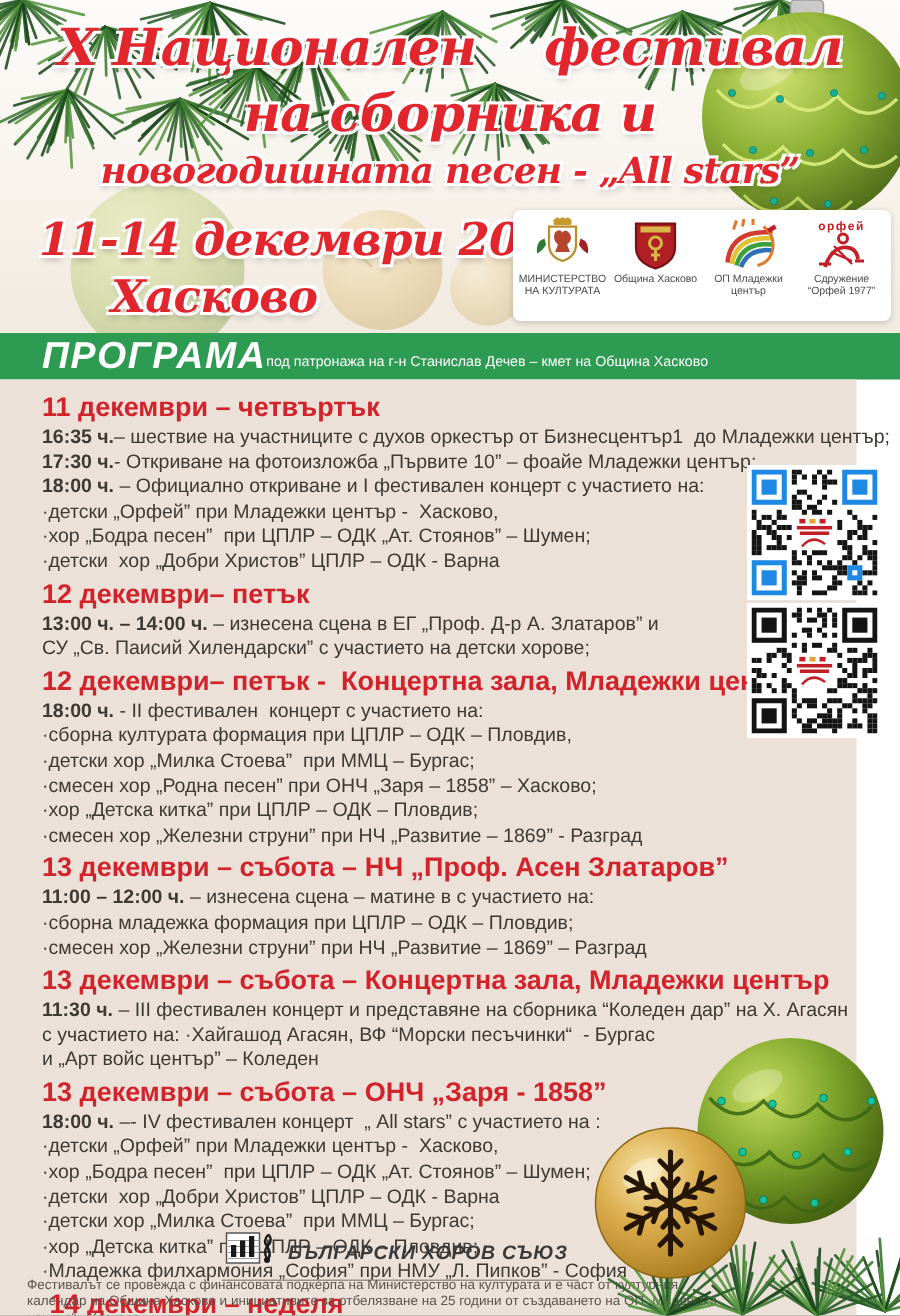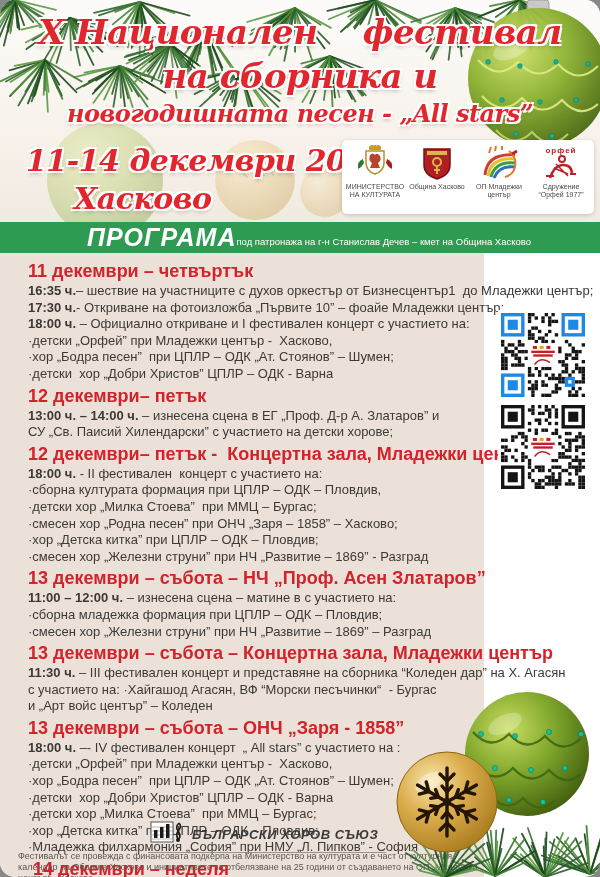--- a/index.html
+++ b/index.html
@@ -1,17 +1,17 @@
 <!DOCTYPE html>
 <html><head>
 <meta charset="utf-8">
 <style>
   html,body{margin:0;padding:0;background:#888;}
   .poster{position:relative;width:600px;height:877px;margin:0 auto;background:#fff;
-          overflow:hidden;font-family:"Liberation Sans",sans-serif;border-radius:15px;}
+          overflow:hidden;font-family:"Liberation Sans",sans-serif;}
 
   
   .header{position:absolute;top:0;left:0;width:600px;height:222px;
           background:linear-gradient(180deg,#fdfcfa 0%,#f6f0e8 70%,#f1eae1 100%);}
   .decor{position:absolute;top:0;left:0;pointer-events:none;}
   .title{position:absolute;left:0;width:100%;text-align:center;color:#e2262d;
          font-family:"DejaVu Serif",serif;font-style:italic;font-weight:bold;
          white-space:pre;letter-spacing:-0.5px;
          text-shadow:-2px -2px 0 #fff,2px -2px 0 #fff,-2px 2px 0 #fff,2px 2px 0 #fff,
                      0 0 3px #fff,0 3px 4px rgba(0,0,0,.25);}
@@ -24,27 +24,27 @@
   .logo-card{position:absolute;right:6px;top:140px;width:252px;height:74px;background:#fff;
              border-radius:5px;box-shadow:0 1px 4px rgba(0,0,0,.18);
              display:flex;align-items:flex-start;justify-content:space-around;padding:5px 2px;box-sizing:border-box;}
   .logo{width:60px;text-align:center;}
   .logo .ic{height:36px;display:flex;align-items:center;justify-content:center;}
   .logo .cap{font-size:7px;line-height:1.2;color:#4a4a4a;margin-top:2px;}
   .orpheus-mark{display:block;color:#c22026;font-size:8px;font-weight:bold;letter-spacing:1px;line-height:7px;}
 
   
   .bar{position:absolute;top:222px;left:0;width:600px;height:31px;background:#2d9b51;
-       display:flex;align-items:center;justify-content:center;
+       display:flex;align-items:center;justify-content:flex-start;
        padding:0 10px 0 28px;box-sizing:border-box;}
   .bar-title{color:#fff;font-size:25px;font-weight:bold;font-style:italic;letter-spacing:1px;}
   .bar-patronage{color:#fff;font-size:9.5px;margin-top:8px;}
 
   
-  .body{position:absolute;top:253px;left:0;width:484px;height:624px;background:#ece1d9;
+  .body{position:absolute;top:253px;left:0;width:571px;height:624px;background:#ece1d9;
         padding:5px 0 0 28px;box-sizing:border-box;}
   .sections{width:566px;}
   .sec-heading{color:#d2222a;font-weight:bold;font-size:18px;line-height:21px;margin:3px 0 1px;white-space:pre-wrap;}
   .sec-line{color:#3d3935;font-size:13px;line-height:16.6px;white-space:pre-wrap;}
   .sec-line .time{font-weight:bold;}
 
   .qr{position:absolute;background:#fff;padding:3px;line-height:0;}
   .qr1{top:310px;right:12px;}
   .qr2{top:402px;right:12px;}
 

